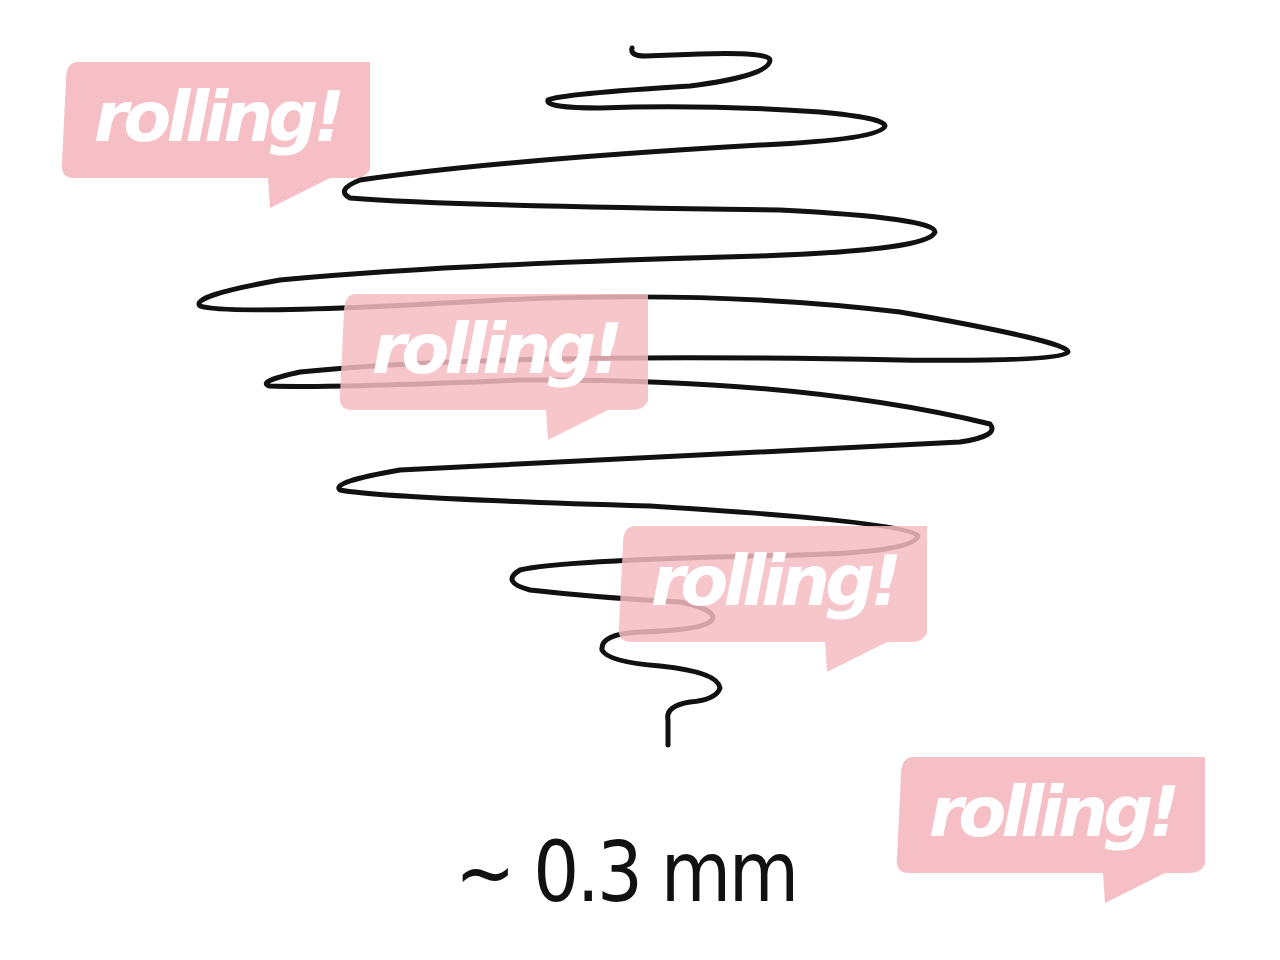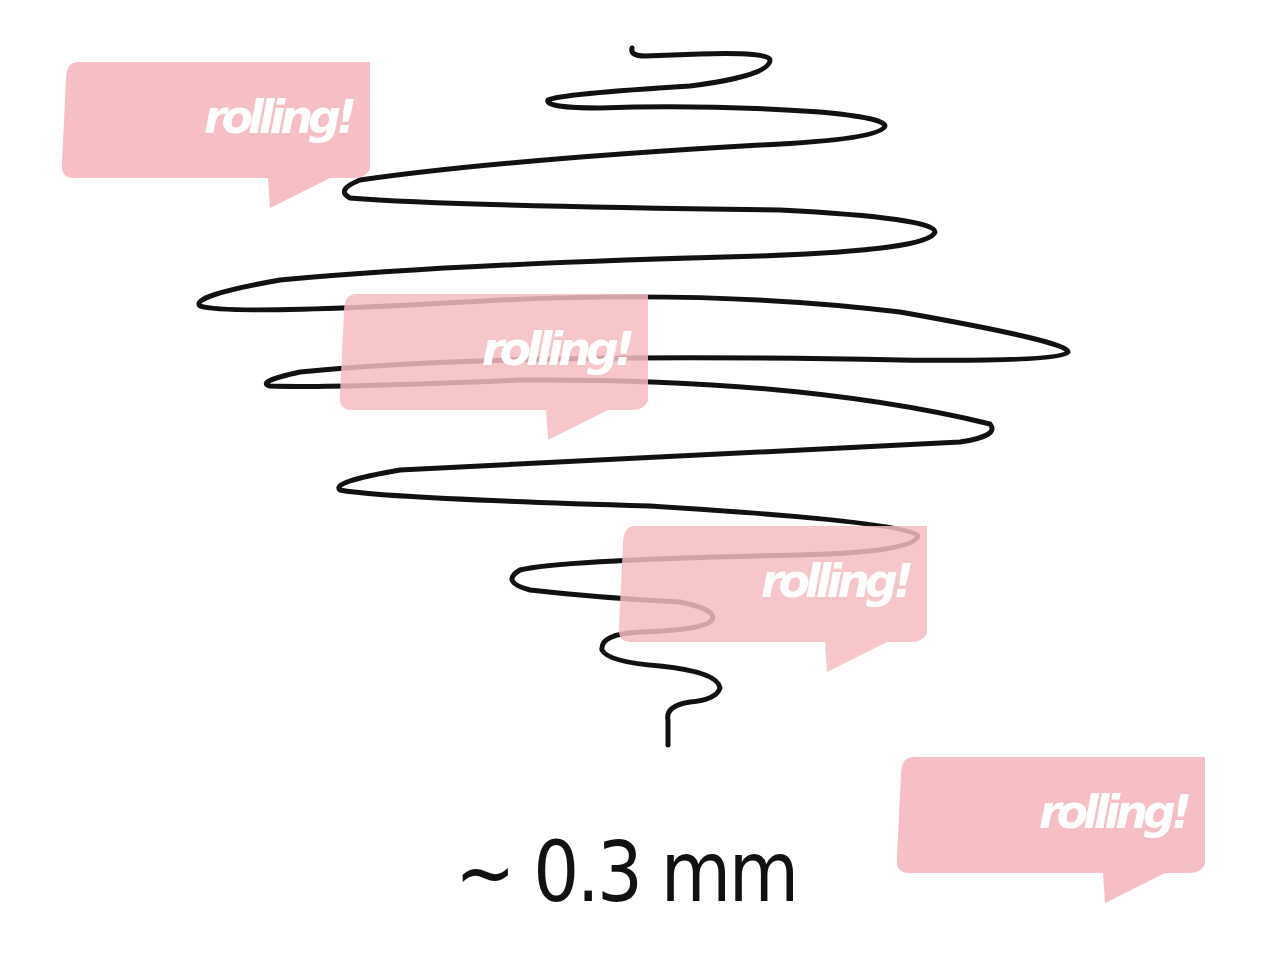--- a/index.html
+++ b/index.html
@@ -9,24 +9,24 @@
     font-family: "DejaVu Sans", sans-serif;
   }
   #scribble { position: absolute; left: 0; top: 0; width: 1280px; height: 960px; z-index: 1; }
   .bubble {
     position: absolute; z-index: 2;
     width: 310px; height: 150px;
   }
   .bubble svg { position: absolute; left: 0; top: 0; width: 310px; height: 150px; }
   .bubble .word {
     position: absolute; left: 22px; top: 14px; width: 270px;
-    text-align: right;
+    text-align: center;
     font-family: "DejaVu Sans", sans-serif;
     font-weight: bold; font-style: italic;
-    font-size: 46px; letter-spacing: -5px;
+    font-size: 70px; letter-spacing: -5px;
     color: #ffffff; line-height: 90px;
   }
   #caption {
     position: absolute; left: 455px; top: 822px; z-index: 3;
     font-family: "DejaVu Sans", sans-serif;
     font-size: 84px; color: #111111; letter-spacing: -3px;
     transform: scaleX(0.86); transform-origin: left top;
     line-height: 100px;
   }
 </style>

